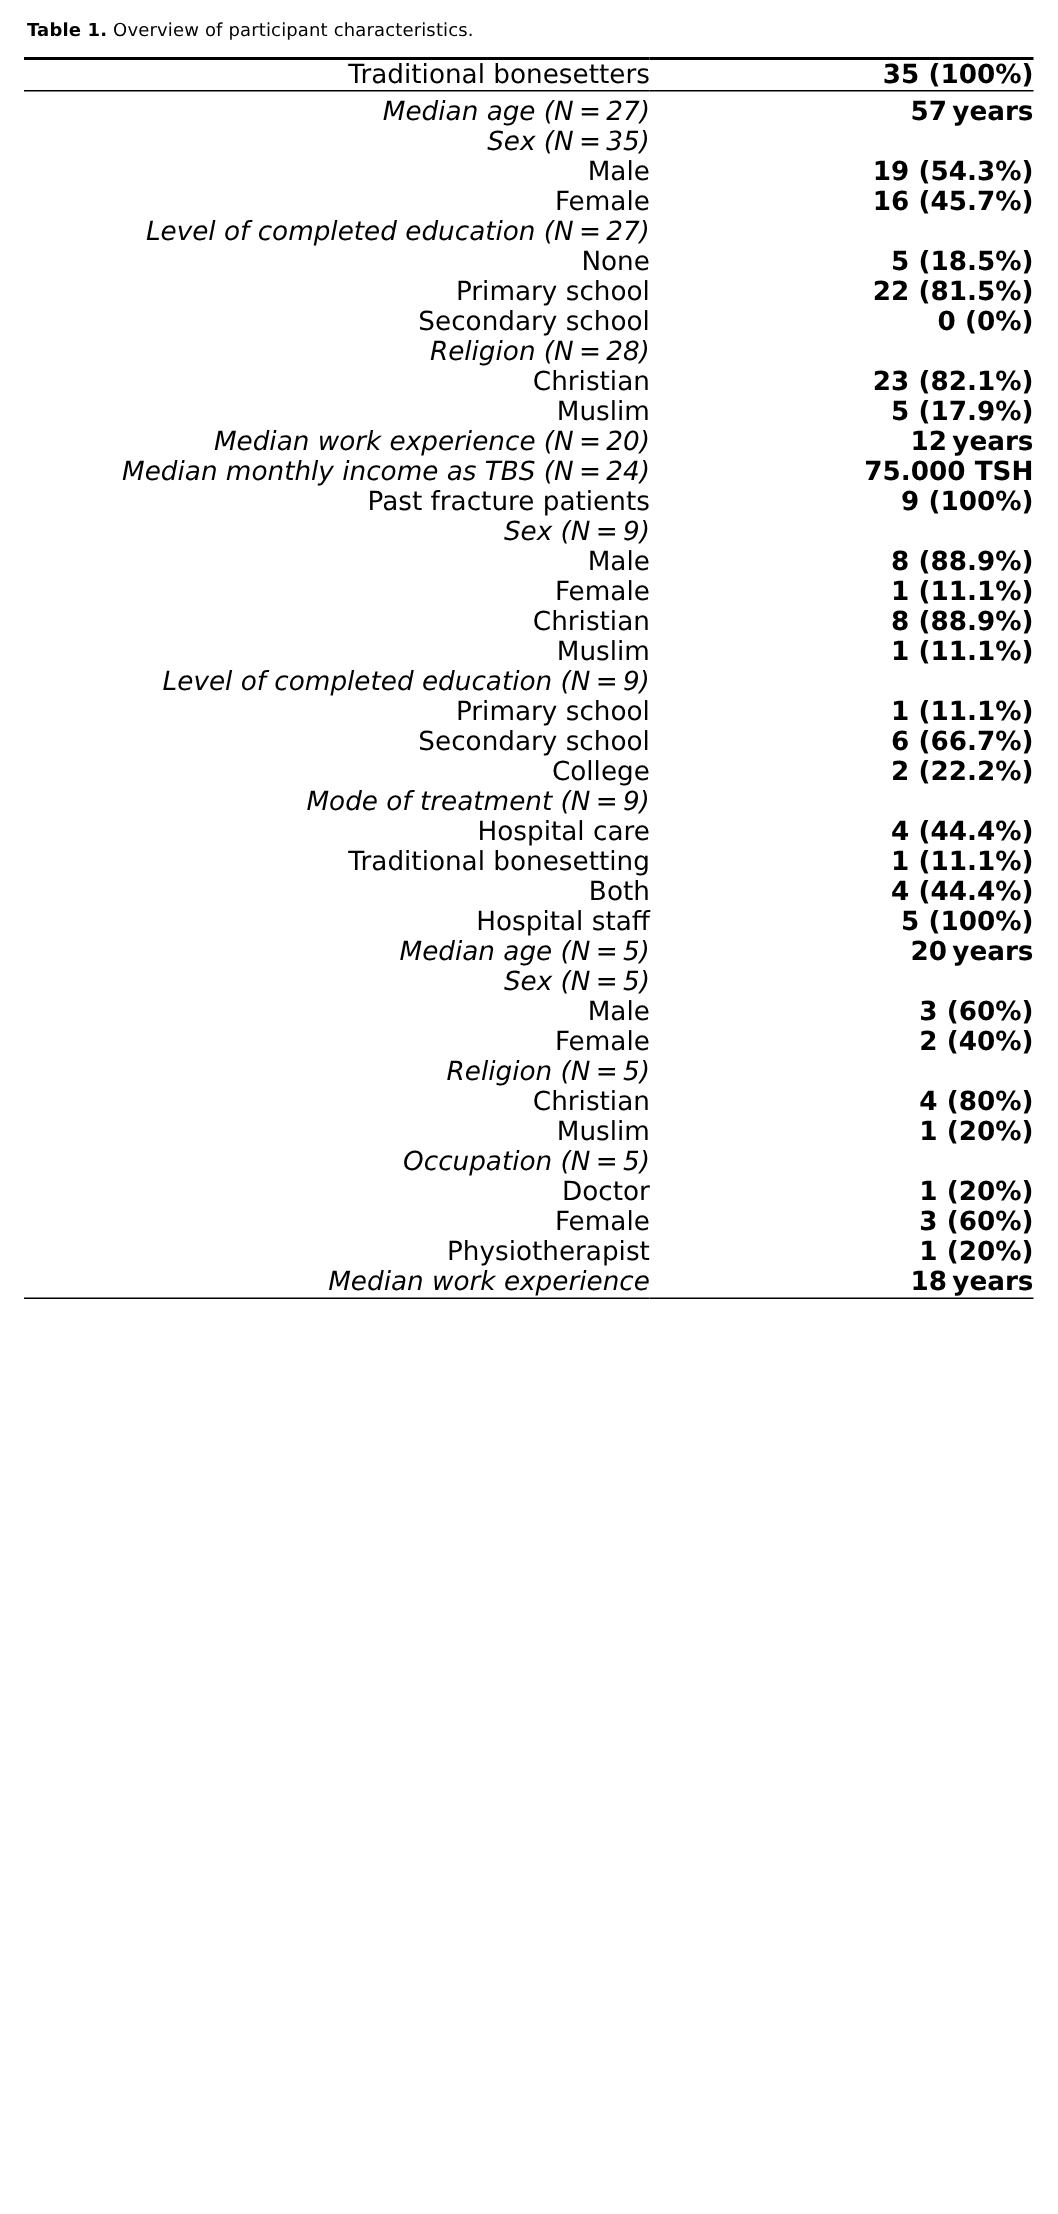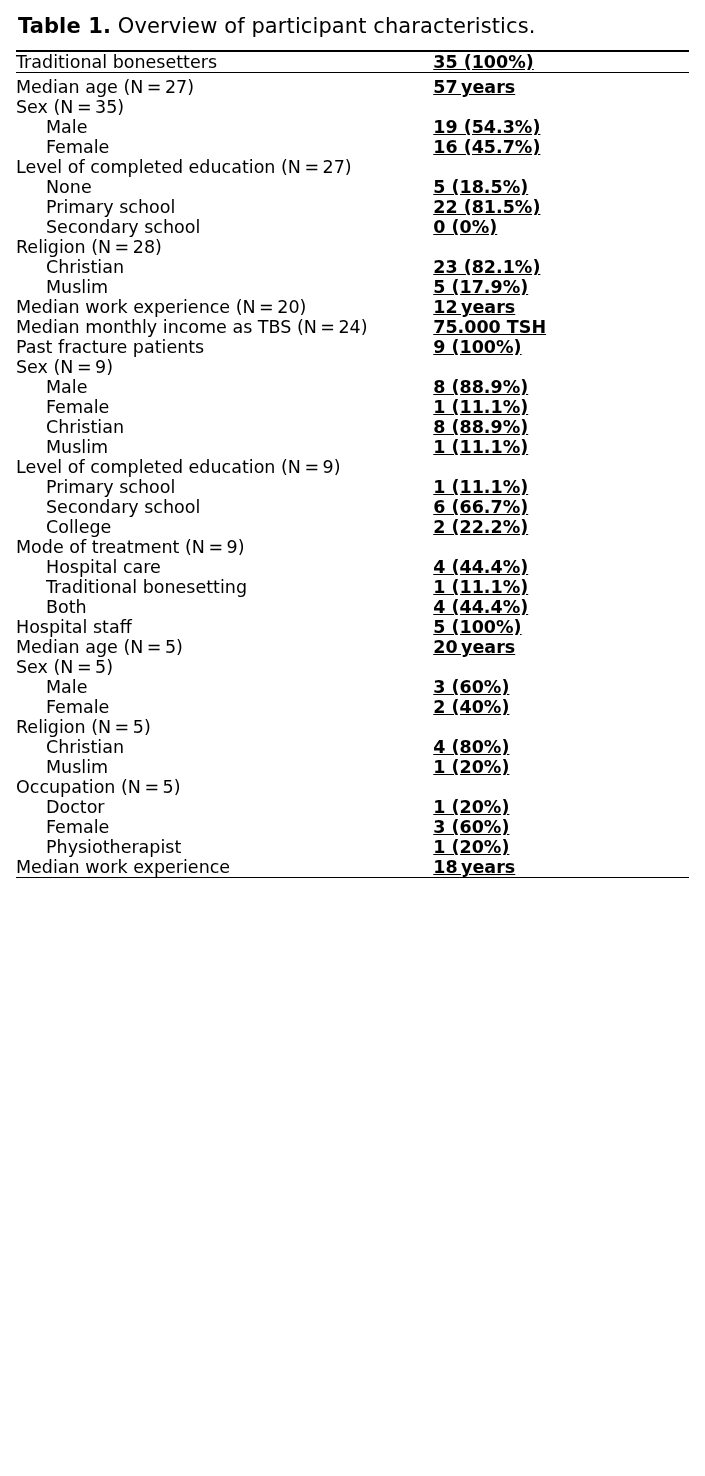--- a/index.html
+++ b/index.html
@@ -12,61 +12,60 @@
     height: 1476px;
     font-family: "DejaVu Sans", sans-serif;
     color: #000000;
   }
   .table-wrap {
     width: 705px;
     box-sizing: border-box;
     padding: 12px 16px 0 16px;
   }
   .caption {
-    font-size: 21px;
+    font-size: 12px;
     line-height: 1.35;
     margin: 0 0 10px 2px;
     letter-spacing: 0.1px;
   }
   .caption .caption-label {
     font-weight: bold;
   }
   table.data {
     width: 100%;
     border-collapse: collapse;
     table-layout: fixed;
     font-size: 17.5px;
   }
   table.data td {
     padding: 0;
     vertical-align: baseline;
   }
   td.label {
     width: 62%;
-    text-align: left;
+    text-align: right;
     padding: 3.1px 0 3.1px 0;
     white-space: nowrap;
     margin-top: 40px;
   }
   td.value {
     width: 38%;
-    text-align: left;
+    text-align: right;
     padding: 3.1px 0 3.1px 0;
     white-space: nowrap;
-    text-decoration: underline;
   }
   tr.rule-top td {
     border-top: 2px solid #000;
   }
   tr.rule-top-thin td {
     border-top: 1.4px solid #000;
   }
   .pad-top td { padding-top: 8px; }
   .pad-bot td { padding-bottom: 8px; }
-  .italic { }
+  .italic { font-style: italic; }
   .bold { font-weight: bold; }
   .indent { padding-left: 30px !important; }
 </style>
 </head>
 <body>
 
 <div class="table-wrap">
 
   <div class="caption">
     <span class="caption-label">Table 1.</span>

